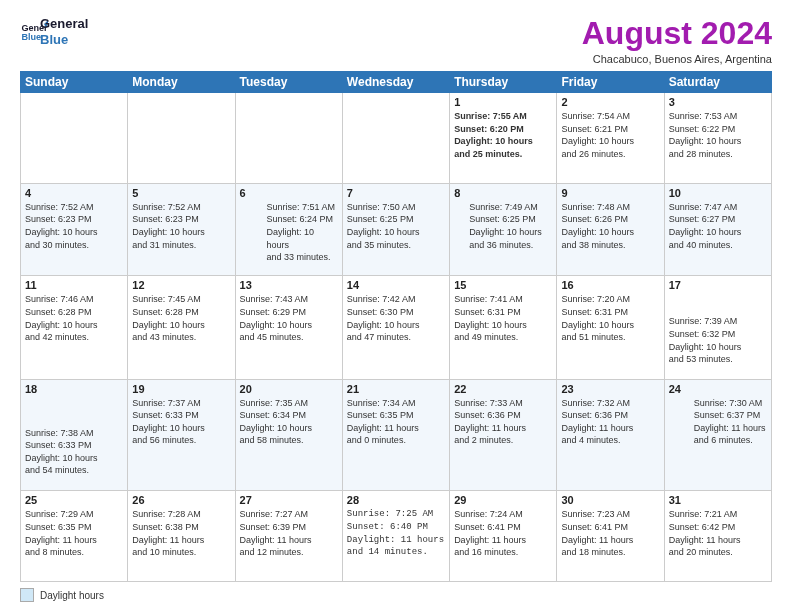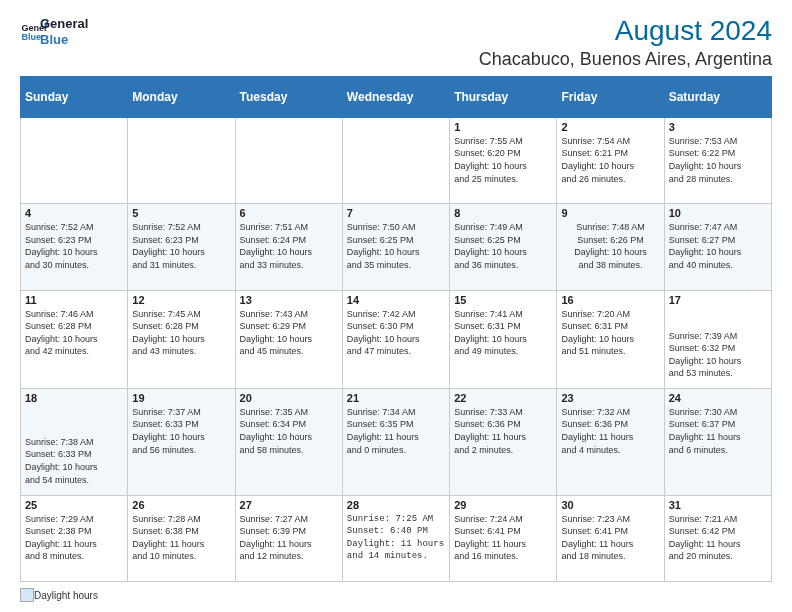--- a/index.html
+++ b/index.html
@@ -29,42 +29,42 @@
       gap: 2px;
     }
     .logo-icon {
       width: 28px;
       height: 28px;
     }
     .title-block {
       text-align: right;
     }
     .month-year {
-      font-size: 28px;
-      font-weight: normal;
-      color: #0369a1;
+      font-size: 32px;
+      font-weight: bold;
+      color: #a21caf;
       line-height: 1.1;
     }
     .location {
-      font-size: 18px;
+      font-size: 11px;
       color: #333;
       margin-top: 2px;
     }
     .calendar {
       flex: 1;
       border-collapse: collapse;
       width: 100%;
       table-layout: fixed;
     }
     .calendar thead th {
       background-color: #2e75b6;
       color: #fff;
       font-size: 12px;
       font-weight: bold;
-      padding: 13px 4px;
+      padding: 3px 4px;
       text-align: left;
       border: 1px solid #2e75b6;
     }
     .calendar tbody td {
       border: 1px solid #ccc;
       vertical-align: top;
       padding: 3px 4px;
       font-size: 9.5px;
       color: #222;
       height: 82px;
@@ -84,20 +84,21 @@
       font-size: 9px;
       color: #333;
       line-height: 1.4;
     }
     .empty-cell {
       background: #fff !important;
     }
     .footer {
       display: flex;
       align-items: center;
+      gap: 6px;
       margin-top: 6px;
       font-size: 10px;
       color: #333;
     }
     .footer-box {
       width: 14px;
       height: 14px;
       background: #d0e8f7;
       border: 1px solid #aaa;
       display: inline-block;
@@ -139,21 +140,21 @@
         </tr>
     </thead>
     <tbody id="calendar-body">
     <tr>
           <td class="empty-cell"></td>
           <td class="empty-cell"></td>
           <td class="empty-cell"></td>
           <td class="empty-cell"></td>
           <td>
             <div class="day-number">1</div>
-            <div class="day-info" style="white-space: pre-line;">Sunrise: 7:55 AM
+            <div class="day-info" style="white-space: pre-line; font-weight: bold;">Sunrise: 7:55 AM
 Sunset: 6:20 PM
 Daylight: 10 hours
 and 25 minutes.</div>
           </td>
           <td>
             <div class="day-number">2</div>
             <div class="day-info" style="white-space: pre-line;">Sunrise: 7:54 AM
 Sunset: 6:21 PM
 Daylight: 10 hours
 and 26 minutes.</div>
@@ -176,42 +177,42 @@
           </td>
           <td>
             <div class="day-number">5</div>
             <div class="day-info" style="white-space: pre-line;">Sunrise: 7:52 AM
 Sunset: 6:23 PM
 Daylight: 10 hours
 and 31 minutes.</div>
           </td>
           <td>
             <div class="day-number">6</div>
-            <div class="day-info" style="white-space: pre-line;">Sunrise: 7:51 AM
+            <div class="day-info" style="white-space: pre-line; margin-left: 27px;">Sunrise: 7:51 AM
 Sunset: 6:24 PM
 Daylight: 10 hours
 and 33 minutes.</div>
           </td>
           <td>
             <div class="day-number">7</div>
             <div class="day-info" style="white-space: pre-line;">Sunrise: 7:50 AM
 Sunset: 6:25 PM
 Daylight: 10 hours
 and 35 minutes.</div>
           </td>
           <td>
             <div class="day-number">8</div>
-            <div class="day-info" style="white-space: pre-line;">Sunrise: 7:49 AM
+            <div class="day-info" style="white-space: pre-line; margin-left: 15px;">Sunrise: 7:49 AM
 Sunset: 6:25 PM
 Daylight: 10 hours
 and 36 minutes.</div>
           </td>
           <td>
             <div class="day-number">9</div>
-            <div class="day-info" style="white-space: pre-line; text-align: center;">Sunrise: 7:48 AM
+            <div class="day-info" style="white-space: pre-line;">Sunrise: 7:48 AM
 Sunset: 6:26 PM
 Daylight: 10 hours
 and 38 minutes.</div>
           </td>
           <td>
             <div class="day-number">10</div>
             <div class="day-info" style="white-space: pre-line;">Sunrise: 7:47 AM
 Sunset: 6:27 PM
 Daylight: 10 hours
 and 40 minutes.</div>
@@ -306,31 +307,31 @@
           </td>
           <td>
             <div class="day-number">23</div>
             <div class="day-info" style="white-space: pre-line;">Sunrise: 7:32 AM
 Sunset: 6:36 PM
 Daylight: 11 hours
 and 4 minutes.</div>
           </td>
           <td>
             <div class="day-number">24</div>
-            <div class="day-info" style="white-space: pre-line;">Sunrise: 7:30 AM
+            <div class="day-info" style="white-space: pre-line; margin-left: 25px;">Sunrise: 7:30 AM
 Sunset: 6:37 PM
 Daylight: 11 hours
 and 6 minutes.</div>
           </td>
         </tr>
         <tr>
           <td>
             <div class="day-number">25</div>
             <div class="day-info" style="white-space: pre-line;">Sunrise: 7:29 AM
-Sunset: 2:38 PM
+Sunset: 6:35 PM
 Daylight: 11 hours
 and 8 minutes.</div>
           </td>
           <td>
             <div class="day-number">26</div>
             <div class="day-info" style="white-space: pre-line;">Sunrise: 7:28 AM
 Sunset: 6:38 PM
 Daylight: 11 hours
 and 10 minutes.</div>
           </td>

